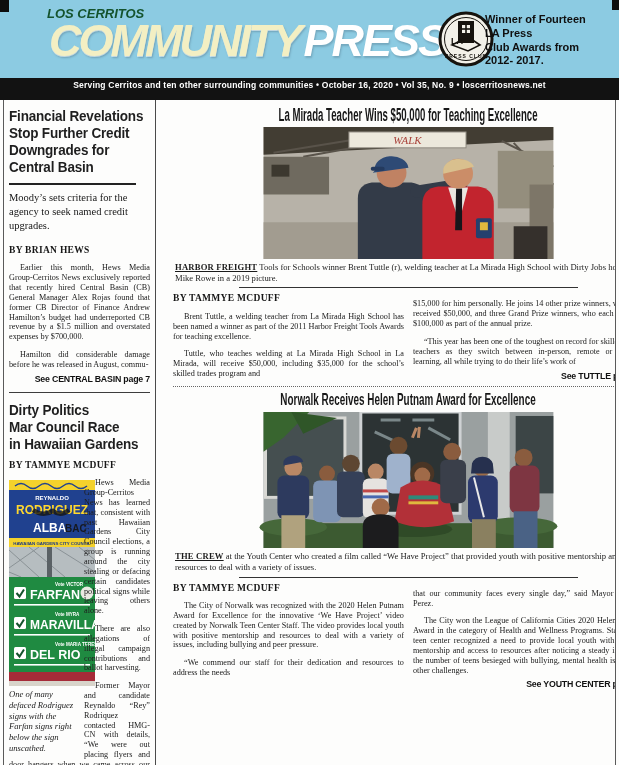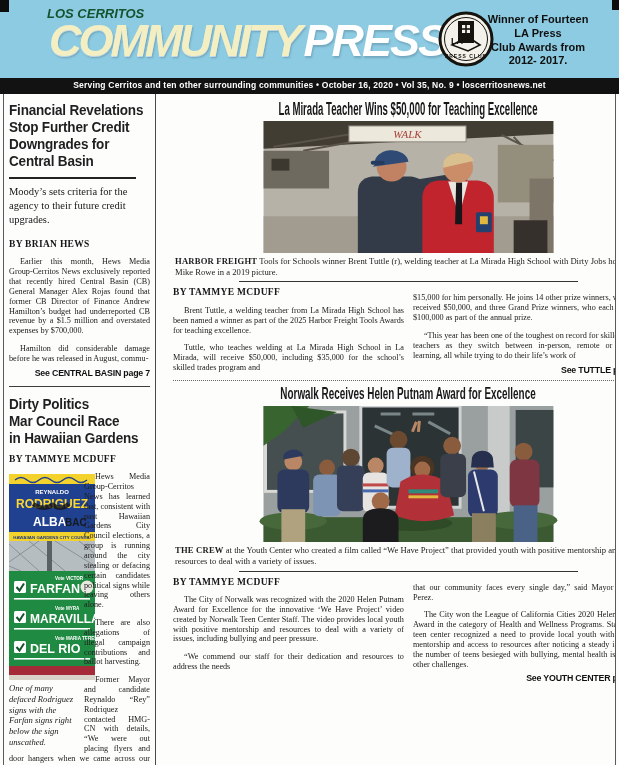--- a/index.html
+++ b/index.html
@@ -22,26 +22,26 @@
     letter-spacing:-3px; color:#f3efc3;
     text-shadow:0 1px 0 rgba(255,255,255,.55), 1px 2px 2px rgba(60,90,110,.35);
   }
   .nameplate .t2 {
     font:italic 600 45px/1 "Liberation Sans", sans-serif;
     letter-spacing:-2px; color:#ffffff; margin-left:4px;
     text-shadow:1px 2px 2px rgba(60,90,110,.3);
   }
   .press-logo { position:absolute; left:438px; top:11px; width:56px; height:56px; }
   .award {
-    position:absolute; right:22px; top:13px; width:118px; text-align:center;
+    position:absolute; right:16px; top:13px; width:118px; text-align:left;
     font:700 11px/1.25 "Liberation Sans", sans-serif; color:#101010;
   }
   
   .dateline {
-    height:16px; background:#121212; color:#fff; text-align:center;
+    height:22px; background:#121212; color:#fff; text-align:center;
     font:700 8.5px/14px "Liberation Sans", sans-serif; letter-spacing:.2px;
   }
   
   .columns {
     display:flex; height:673px; margin:0 3px; overflow:hidden;
     border-left:1px solid #5a5a5a; border-right:1px solid #5a5a5a;gap:12px;
   }
   .col { padding:2px 5px 0 5px; }
   .col-left  { width:152px; border-right:1px solid #4a4a4a; }
   .col-center{ flex:1; border-right:1px solid #4a4a4a; }
@@ -76,21 +76,21 @@
     text-align:justify; text-indent:11px; margin:8px 0 1px;
     overflow-wrap:break-word;
   }
   .jump {
     font:700 8.8px/1.1 "Liberation Sans", sans-serif; text-align:right;
     letter-spacing:-.2px; margin:5px 0 0; color:#111;
   }
   .caption {
     font:400 8.6px/1.25 "Liberation Serif", serif; margin:3px 2px 1px; color:#1b1b1b;
   }
-  .caption .lead { font-weight:700; letter-spacing:.2px; }
+  .caption .lead { font-weight:700; letter-spacing:.2px;text-decoration:underline; }
   .caption-italic {
     font:italic 400 8.6px/1.25 "Liberation Serif", serif; margin-top:3px; color:#1b1b1b;
   }
   
   .twocol { display:flex; gap:9px; margin-top:3px; }
   .twocol .tc { flex:1; min-width:0; }
   .twocol .byline { margin:2px 0 7px; }
   
   .photo { display:block; width:100%; }
   .signs-float { float:left; width:70px; margin:2px 5px 2px 0; }
@@ -136,21 +136,21 @@
     <section class="col col-left">
 
       <article>
         <div class="headline hl-sm">
           <div class="hl-line">Financial Revelations</div>
           <div class="hl-line">Stop Further Credit</div>
           <div class="hl-line">Downgrades for</div>
           <div class="hl-line">Central Basin</div>
         </div>
         <hr class="rule-sub">
-        <div class="subhead">Moody’s sets criteria for the agency to their future credit upgrades.</div>
+        <div class="subhead">Moody’s sets criteria for the agency to seek named credit upgrades.</div>
         <div class="byline">BY BRIAN HEWS</div>
         <div class="body">
           <p>Earlier this month, Hews Media Group-Cerritos News exclusively reported that recently hired Central Basin (CB) General Manager Alex Rojas found that former CB Director of Finance Andrew Hamilton’s budget had underreported CB revenue by a $1.5 million and overstated expenses by $700,000.</p>
           <p>Hamilton did considerable damage before he was released in August, commu-</p>
         </div>
         <div class="jump">See CENTRAL BASIN page 7</div>
       </article>
 
       <hr class="art-divider">
 
@@ -240,21 +240,21 @@
           <circle cx="196" cy="47" r="15" fill="#cb8d68"></circle>
           <path d="M181 44 a16 12 0 0 1 31 -4 l-31 7 z" fill="#d9c08e"></path>
         </svg>
         <div class="caption">
           <span class="lead">HARBOR FREIGHT</span><span> Tools for Schools winner Brent Tuttle (r), welding teacher at La Mirada High School with Dirty Jobs host Mike Rowe in a 2019 picture.</span>
         </div>
         <hr class="mid-rule">
         <div class="twocol">
           <div class="tc body">
             <div class="byline">BY TAMMYE MCDUFF</div>
-            <p>Brent Tuttle, a welding teacher from La Mirada High School has been named a winner as part of the 2025 Harbor Freight Tools Awards for teaching excellence.</p>
+            <p>Brent Tuttle, a welding teacher from La Mirada High School has been named a winner as part of the 2011 Harbor Freight Tools Awards for teaching excellence.</p>
             <p>Tuttle, who teaches welding at La Mirada High School in La Mirada, will receive $50,000, including $35,000 for the school’s skilled trades program and</p>
           </div>
           <div class="tc body">
             <p style="text-indent:0;">$15,000 for him personally. He joins 14 other prize winners, who each received $50,000, and three Grand Prize winners, who each received $100,000 as part of the annual prize.</p>
             <p>“This year has been one of the toughest on record for skilled trades teachers as they switch between in-person, remote or blended learning, all while trying to do their life’s work of</p>
             <div class="jump">See TUTTLE page 11</div>
           </div>
         </div>
       </article>
 

